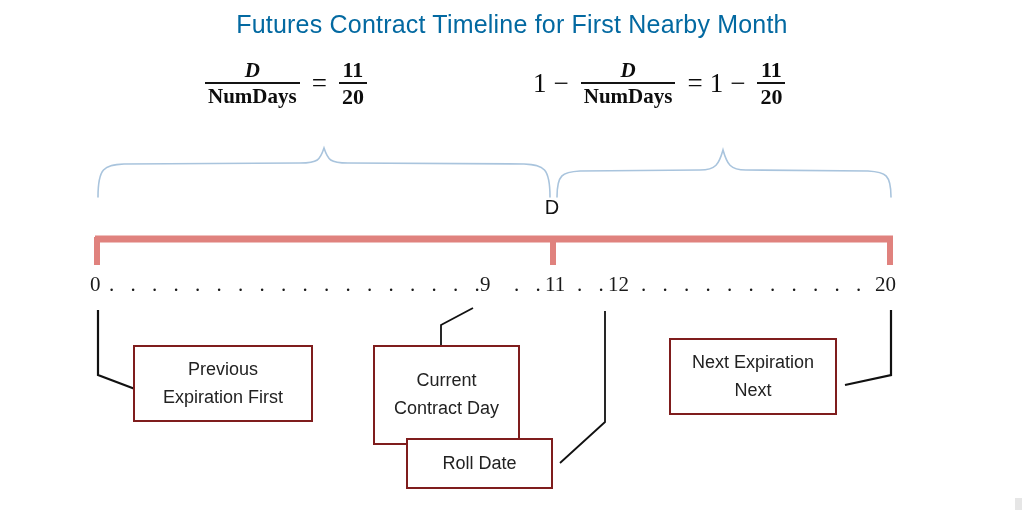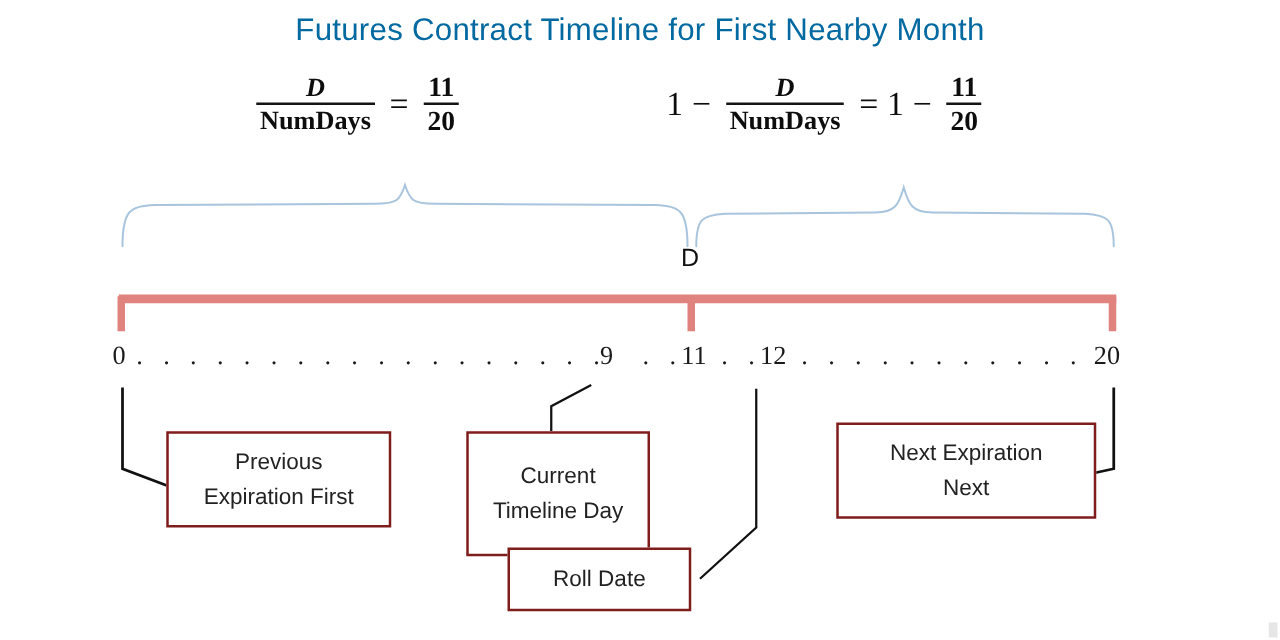--- a/index.html
+++ b/index.html
@@ -139,21 +139,21 @@
     justify-content: center;
     font-family: "Liberation Sans", sans-serif;
     font-size: 18px;
     color: #222222;
     line-height: 1.55;
     text-align: center;
   }
   #box-previous-expiration { left: 133px; top: 345px; width: 180px; height: 77px; }
   #box-current-business    { left: 373px; top: 345px; width: 147px; height: 100px; }
   #box-roll-date           { left: 406px; top: 438px; width: 147px; height: 51px; }
-  #box-next-expiration     { left: 669px; top: 338px; width: 208px; height: 77px; }
+  #box-next-expiration     { left: 669px; top: 338px; width: 168px; height: 77px; }
 
   
   #connectors-svg { left: 0; top: 0; }
 
   
   #corner-mark {
     right: 2px;
     bottom: 2px;
     width: 7px;
     height: 12px;
@@ -246,21 +246,21 @@
     <path d="M 891,310 L 891,375 L 845,385" fill="none" stroke="#111111" stroke-width="2.2"></path>
   </svg>
 
   <div class="abs label-box" id="box-previous-expiration">
     <span>Previous</span>
     <span>Expiration First</span>
   </div>
 
   <div class="abs label-box" id="box-current-business">
     <span>Current</span>
-    <span>Timeline Day</span>
+    <span>Contract Day</span>
   </div>
 
   <div class="abs label-box" id="box-roll-date">
     <span>Roll Date</span>
   </div>
 
   <div class="abs label-box" id="box-next-expiration">
     <span>Next Expiration</span>
     <span>Next</span>
   </div>

